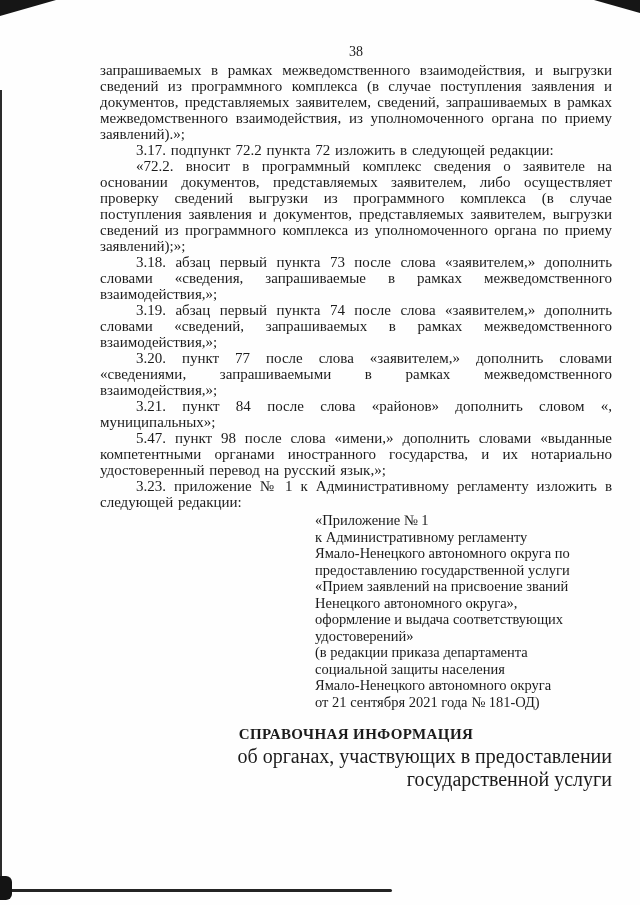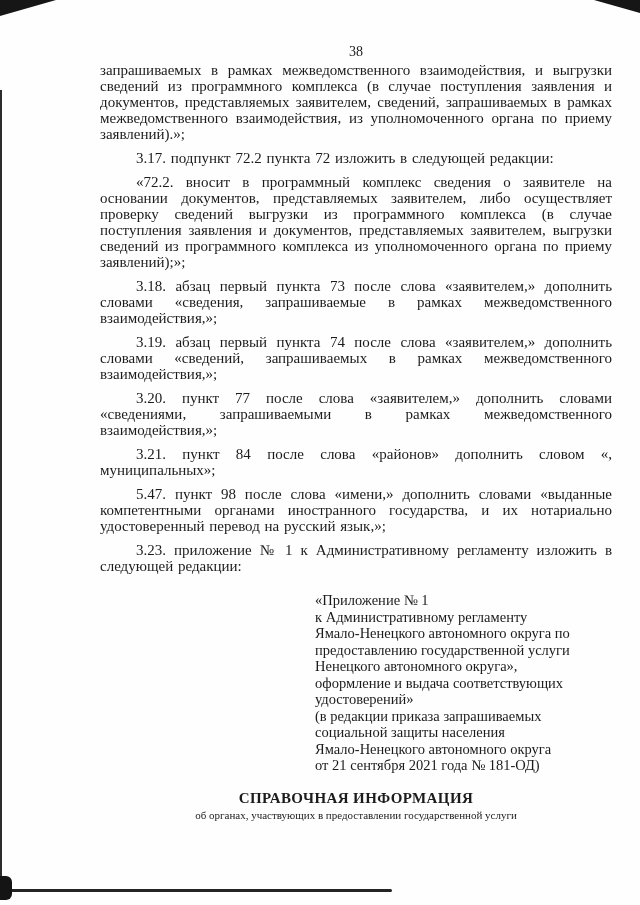--- a/index.html
+++ b/index.html
@@ -34,43 +34,42 @@
   .para {
     margin: 0;
     font-size: 15px;
     line-height: 16px;
     text-align: justify;
     word-spacing: 1px;
     font-family: Liberation Serif, serif;
   }
   .para.indent {
     text-indent: 36px;
-    margin-top: 8px;
   }
   .appendix-block {
     margin-left: 215px;
-    margin-top: 18px;
+    margin-top: 2px;
   }
   .appendix-line {
     font-size: 14.5px;
     line-height: 16.5px;
     white-space: nowrap;
     text-align: left;
   }
   .section-heading {
     margin: 16px 0 0 0;
     font-size: 15px;
     font-weight: bold;
     text-align: center;
     letter-spacing: 0.4px;
   }
   .section-subheading {
     margin: 2px 0 0 0;
-    font-size: 11px;
-    text-align: center;
+    font-size: 20px;
+    text-align: right;
   }
   
   .corner-tl {
     position: absolute;
     top: 0; left: 0;
     width: 56px; height: 16px;
     background: #161616;
     clip-path: polygon(0 0, 100% 0, 0 100%);
   }
   .corner-tr {
@@ -132,24 +131,25 @@
         <p class="para indent">3.21. пункт 84 после слова «районов» дополнить словом «, муниципальных»;</p>
         <p class="para indent">5.47. пункт 98 после слова «имени,» дополнить словами «выданные компетентными органами иностранного государства, и их нотариально удостоверенный перевод на русский язык,»;</p>
         <p class="para indent">3.23. приложение № 1 к Административному регламенту изложить в следующей редакции:</p>
       </div>
 
     <div id="appendix" class="appendix-block">
         <div class="appendix-line">«Приложение № 1</div>
         <div class="appendix-line">к Административному регламенту</div>
         <div class="appendix-line">Ямало-Ненецкого автономного округа по</div>
         <div class="appendix-line">предоставлению государственной услуги</div>
+        <div class="appendix-line">«Прием заявлений на присвоение званий</div>
         <div class="appendix-line">Ненецкого автономного округа»,</div>
         <div class="appendix-line">оформление и выдача соответствующих</div>
         <div class="appendix-line">удостоверений»</div>
-        <div class="appendix-line">(в редакции приказа запрашиваемых</div>
+        <div class="appendix-line">(в редакции приказа департамента</div>
         <div class="appendix-line">социальной защиты населения</div>
         <div class="appendix-line">Ямало-Ненецкого автономного округа</div>
         <div class="appendix-line">от 21 сентября 2021 года № 181-ОД)</div>
       </div>
 
     <h1 class="section-heading">СПРАВОЧНАЯ ИНФОРМАЦИЯ</h1>
 
     <div class="section-subheading">об органах, участвующих в предоставлении государственной услуги</div>
 
   </div>

